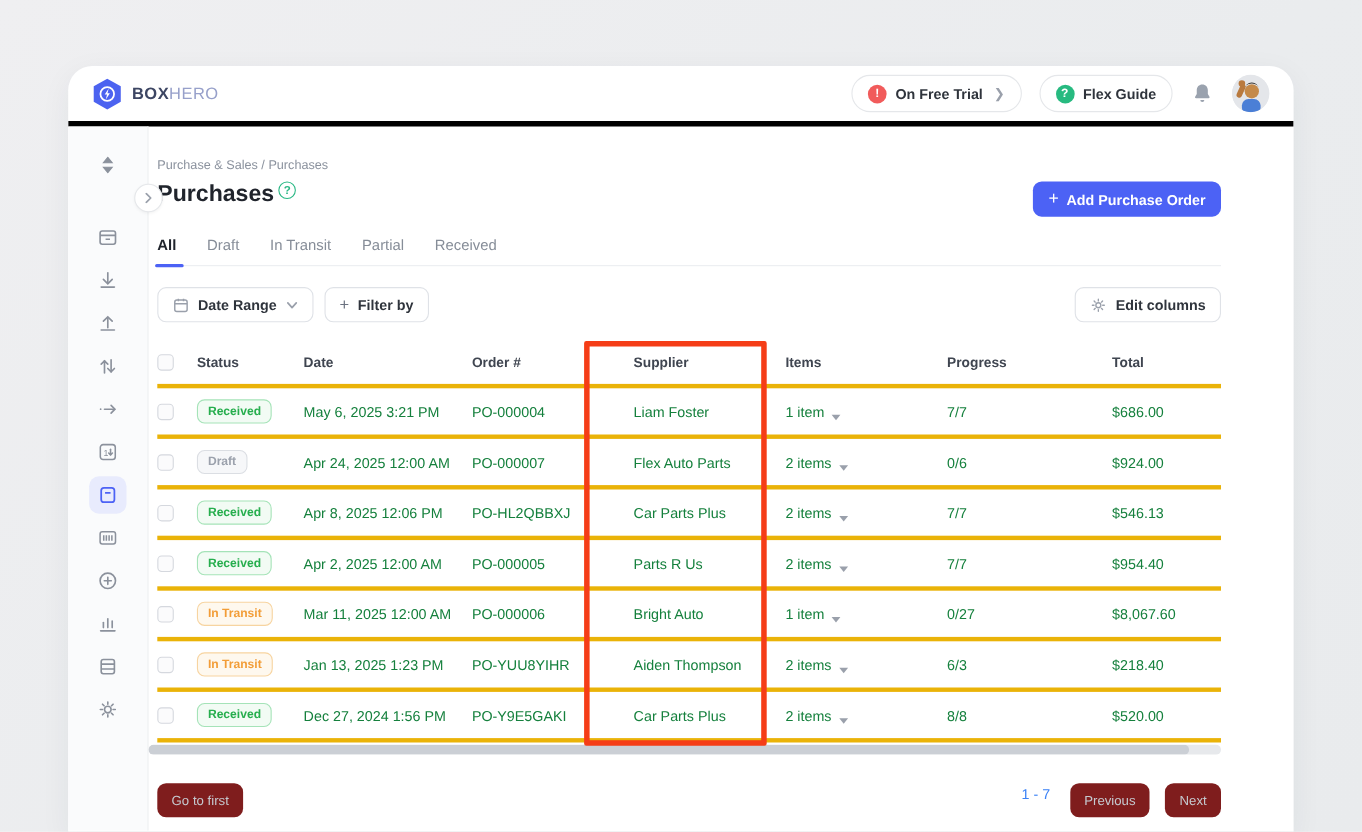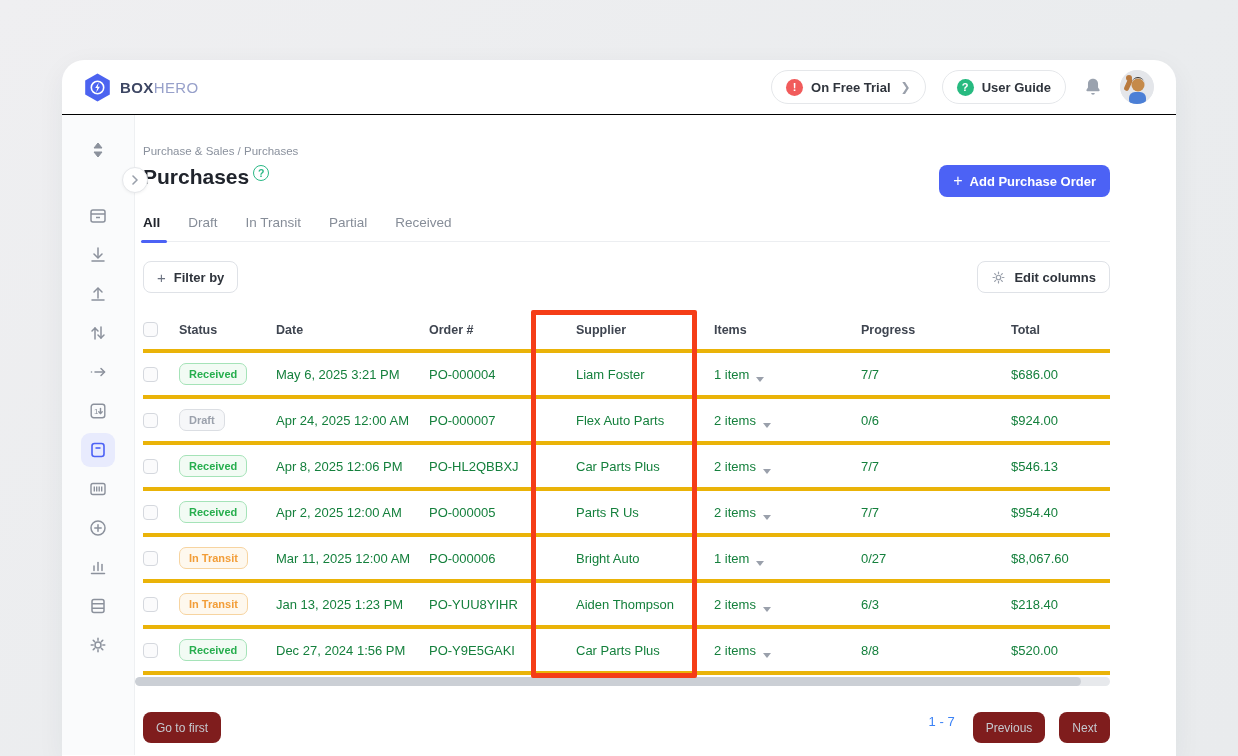--- a/index.html
+++ b/index.html
@@ -6,21 +6,21 @@
   html,body { width:1238px; height:756px; overflow:hidden;
     font-family:"Liberation Sans","DejaVu Sans",sans-serif;
     background:linear-gradient(135deg,#efeff1 0%,#eaecee 60%,#e9ebed 100%); }
 
   .window { position:absolute; left:62px; top:60px; width:1114px; height:696px;
     background:#fff; border-radius:22px 22px 0 0;
     box-shadow:0 8px 28px rgba(40,45,60,.06); overflow:hidden; }
 
   
   .topbar { height:55px; display:flex; align-items:center; justify-content:space-between;
-    padding:0 22px 0 22px; border-bottom:1px solid #000000; }
+    padding:0 22px 0 22px; border-bottom:5px solid #000000; }
   .logo { display:flex; align-items:center; gap:9px; }
   .logo-text { font-size:15px; letter-spacing:.4px; }
   .logo-text b { color:#3d4663; font-weight:700; }
   .logo-text span { color:#97a0ca; font-weight:400; }
   .topbar-right { display:flex; align-items:center; gap:16px; }
   .pill { display:flex; align-items:center; gap:8px; height:34px; padding:0 14px;
     border:1px solid #e5e7ea; border-radius:17px; background:#fff; cursor:pointer;
     font-size:13px; color:#2f343c; font-weight:600; }
   .dot-ic { width:17px; height:17px; border-radius:50%; color:#fff; font-size:11px;
     font-weight:700; display:flex; align-items:center; justify-content:center; }
@@ -117,21 +117,21 @@
       </div>
     </div>
     <div class="topbar-right">
       <div class="pill">
         <span class="dot-ic red">!</span>
         <span>On Free Trial</span>
         <span class="chev">❯</span>
       </div>
       <div class="pill">
         <span class="dot-ic green">?</span>
-        <span>User Guide</span>
+        <span>Flex Guide</span>
       </div>
       <svg width="22" height="22" viewBox="0 0 24 24" style="cursor:pointer">
         <path d="M12 3c-3.3 0-5.5 2.4-5.5 5.6v3.9l-1.6 2.6c-.4.7.1 1.5.9 1.5h12.4c.8 0 1.3-.8.9-1.5l-1.6-2.6V8.6C17.5 5.4 15.3 3 12 3z" fill="#9aa2ae"></path>
         <path d="M10 18.5a2 2 0 0 0 4 0z" fill="#9aa2ae"></path>
       </svg>
       <div class="avatar">
         <svg width="34" height="34" viewBox="0 0 34 34">
           <circle cx="17" cy="17" r="17" fill="#e4e6ea"></circle>
           <rect x="6" y="8" width="5" height="13" rx="2.5" transform="rotate(24 8 14)" fill="#b97a3f"></rect>
           <circle cx="9" cy="8" r="3" fill="#b97a3f"></circle>
@@ -261,20 +261,30 @@
         <div class="tab active">All</div>
         <div class="tab">Draft</div>
         <div class="tab">In Transit</div>
         <div class="tab">Partial</div>
         <div class="tab">Received</div>
       </div>
 
       <div class="filter-row">
         <div class="filter-left">
           <button class="btn-outline">
+            <svg width="15" height="15" viewBox="0 0 16 16" fill="none" stroke="#9aa0ab" stroke-width="1.4">
+                <rect x="2" y="3" width="12" height="11" rx="2"></rect>
+                <path d="M2 6.5h12M5.5 1.8v2.4M10.5 1.8v2.4"></path>
+              </svg>
+            <span>Date Range</span>
+            <svg class="chev-down" width="11" height="11" viewBox="0 0 10 10">
+                <polyline points="1.5,3 5,7 8.5,3" fill="none" stroke="#9aa0ab" stroke-width="1.4" stroke-linecap="round" stroke-linejoin="round"></polyline>
+              </svg>
+          </button>
+          <button class="btn-outline">
             <span class="plus">+</span>
             <span>Filter by</span>
           </button>
         </div>
         <button class="btn-outline">
           <svg width="15" height="15" viewBox="0 0 16 16" fill="none" stroke="#9aa0ab" stroke-width="1.3" stroke-linecap="round">
               <circle cx="8" cy="8" r="2.4"></circle>
               <path d="M8 2.2v1.6M8 12.2v1.6M2.2 8h1.6M12.2 8h1.6M3.9 3.9l1.1 1.1M11 11l1.1 1.1M12.1 3.9L11 5M5 11l-1.1 1.1"></path>
             </svg>
           <span>Edit columns</span>

